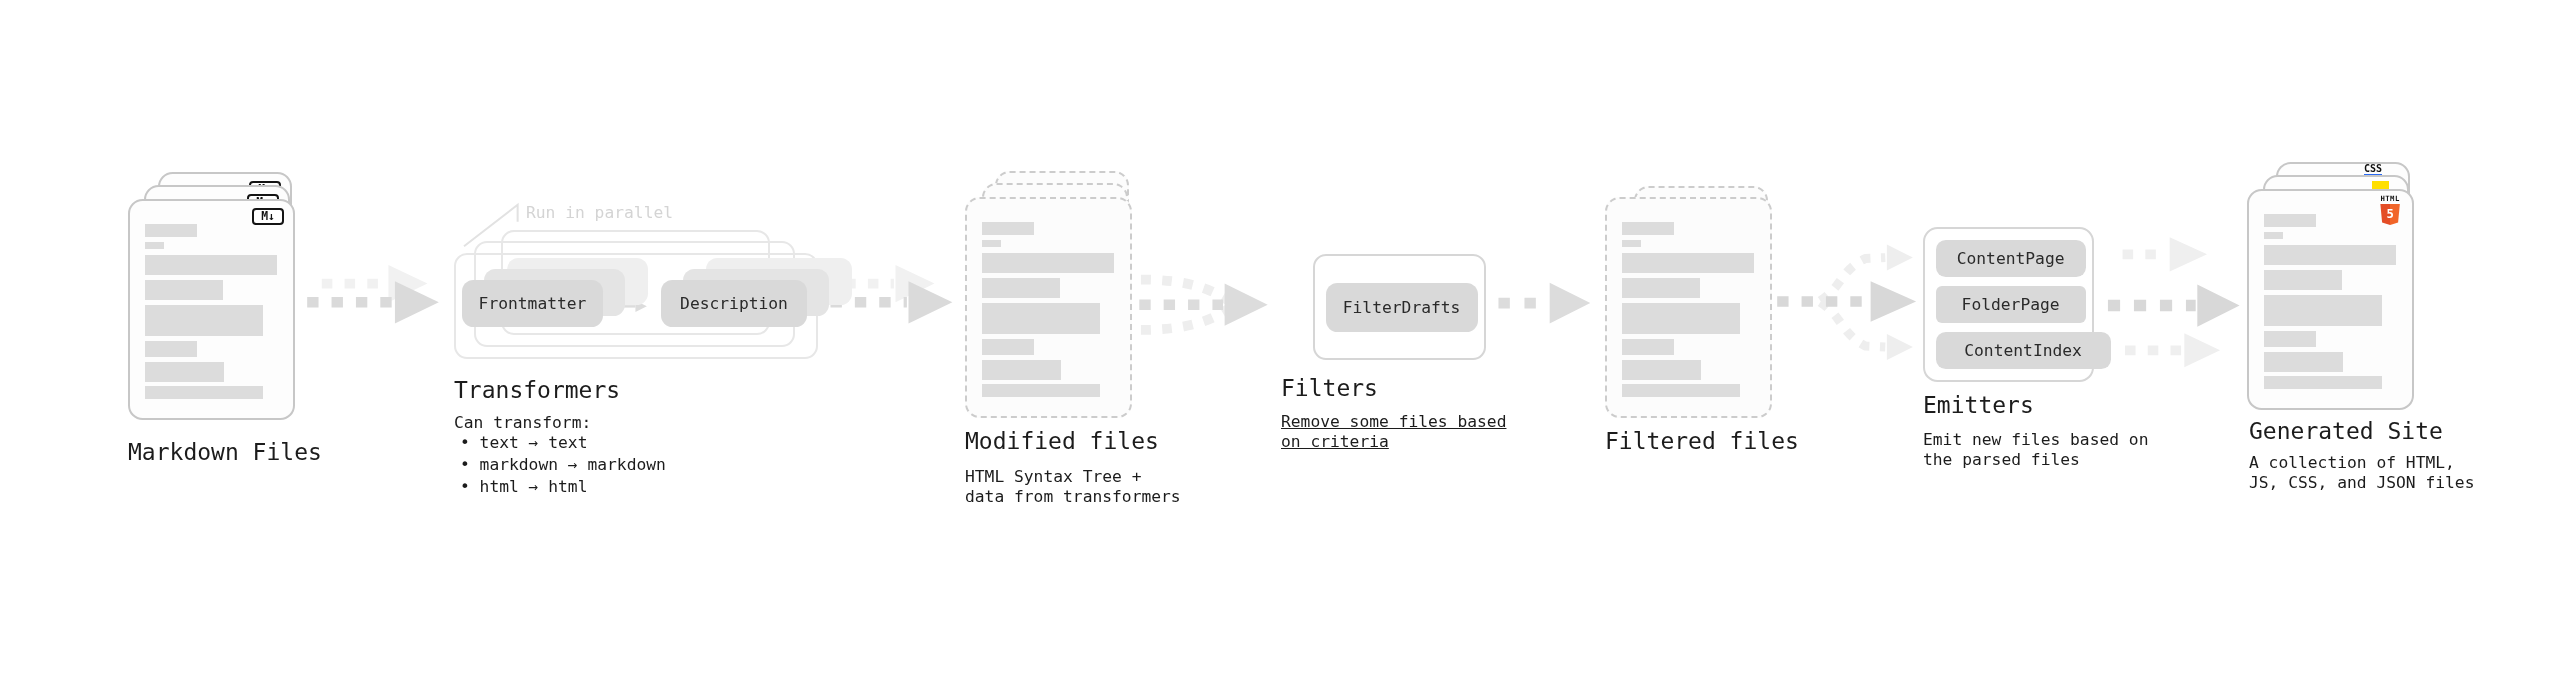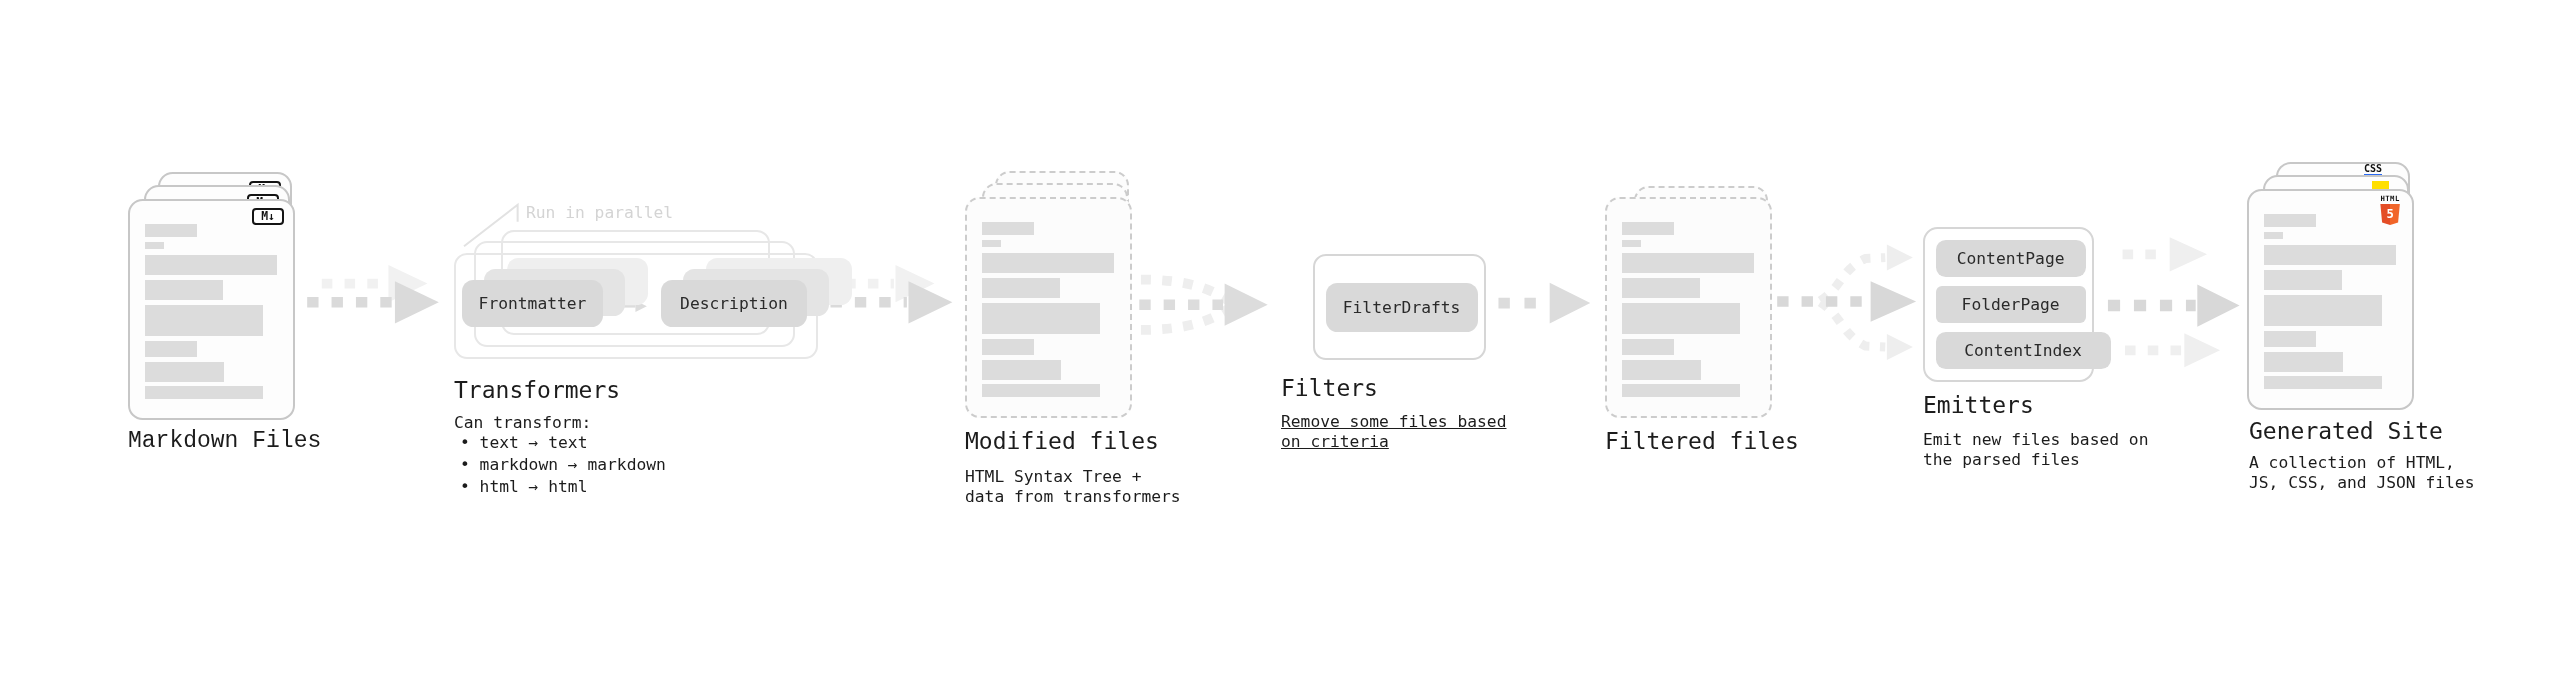--- a/index.html
+++ b/index.html
@@ -151,21 +151,21 @@
     <div class="md-badge">M↓</div>
     <div class="bar b1"></div>
     <div class="bar b2"></div>
     <div class="bar b3"></div>
     <div class="bar b4"></div>
     <div class="bar b5"></div>
     <div class="bar b6"></div>
     <div class="bar b7"></div>
     <div class="bar b8"></div>
   </div>
-  <div class="label-title" style="left:128px; top:428px;font-family:Liberation Mono, monospace;">Markdown Files</div>
+  <div class="label-title" style="left:128px; top:439px;">Markdown Files</div>
 
   <div class="annotation" style="left:526px; top:203px;text-align:center;">Run in parallel</div>
 
   <div class="tf-box" style="left:501px; top:230px; width:269px; height:105px;"></div>
   <div class="tf-box" style="left:474px; top:241px; width:321px; height:106px;"></div>
   <div class="tf-box" style="left:454px; top:253px; width:364px; height:106px;"></div>
 
   <div class="pill g2" style="left:507px; top:258px; width:141px; height:47px;"></div>
   <div class="pill g1" style="left:484px; top:269px; width:141px; height:47px;"></div>
   <div class="pill" style="left:462px; top:280px; width:141px; height:47px;">Frontmatter</div>

